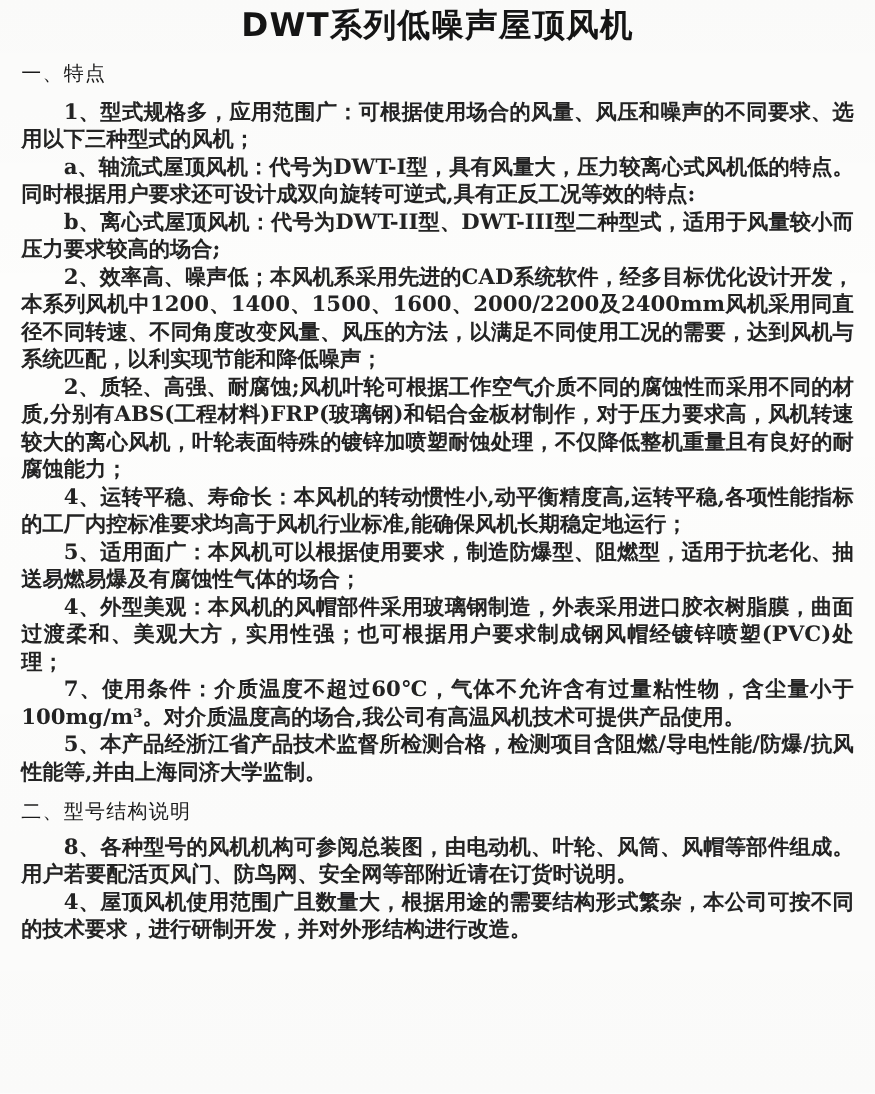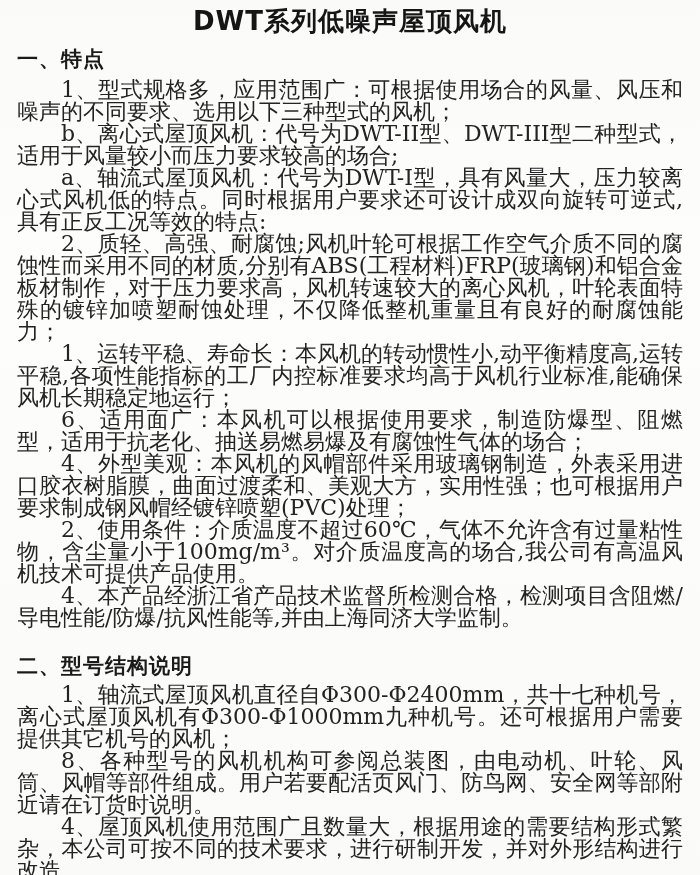--- a/index.html
+++ b/index.html
@@ -30,58 +30,59 @@
     font-family: "DejaVu Sans", sans-serif;
     font-weight: bold;
     font-size: 26px;
     line-height: 34px;
     letter-spacing: 1px;
     color: #151515;
   }
   .section-heading {
     margin: 0 0 7px 0;
     font-family: "DejaVu Sans", sans-serif;
-    font-weight: bold;
-    font-size: 21px;
+    font-weight: normal;
+    font-size: 16px;
     line-height: 26px;
     letter-spacing: 1px;
     color: #1a1a1a;
   }
   .section-heading.second {
-    margin-top: 24px;
+    margin-top: 7px;
     margin-bottom: 5px;
   }
   .doc-paragraph {
     margin: 0;
-    font-size: 22px;
+    font-size: 17px;
     line-height: 22px;
     text-align: justify;
     text-indent: 2em;
     color: #232323;
     letter-spacing: 0;
+    font-weight: bold;
   }
 </style>
 </head>
 <body>
 
 <div class="page">
 
   <h1 class="doc-title">DWT系列低噪声屋顶风机</h1>
 
   <h2 class="section-heading">一、特点</h2>
 
   <p class="doc-paragraph">1、型式规格多，应用范围广：可根据使用场合的风量、风压和噪声的不同要求、选用以下三种型式的风机；</p>
+  <p class="doc-paragraph">a、轴流式屋顶风机：代号为DWT-I型，具有风量大，压力较离心式风机低的特点。同时根据用户要求还可设计成双向旋转可逆式,具有正反工况等效的特点:</p>
   <p class="doc-paragraph">b、离心式屋顶风机：代号为DWT-II型、DWT-III型二种型式，适用于风量较小而压力要求较高的场合;</p>
-  <p class="doc-paragraph">a、轴流式屋顶风机：代号为DWT-I型，具有风量大，压力较离心式风机低的特点。同时根据用户要求还可设计成双向旋转可逆式,具有正反工况等效的特点:</p>
+  <p class="doc-paragraph">2、效率高、噪声低；本风机系采用先进的CAD系统软件，经多目标优化设计开发，本系列风机中1200、1400、1500、1600、2000/2200及2400mm风机采用同直径不同转速、不同角度改变风量、风压的方法，以满足不同使用工况的需要，达到风机与系统匹配，以利实现节能和降低噪声；</p>
   <p class="doc-paragraph">2、质轻、高强、耐腐蚀;风机叶轮可根据工作空气介质不同的腐蚀性而采用不同的材质,分别有ABS(工程材料)FRP(玻璃钢)和铝合金板材制作，对于压力要求高，风机转速较大的离心风机，叶轮表面特殊的镀锌加喷塑耐蚀处理，不仅降低整机重量且有良好的耐腐蚀能力；</p>
-  <p class="doc-paragraph">1、运转平稳、寿命长：本风机的转动惯性小,动平衡精度高,运转平稳,各项性能指标的工厂内控标准要求均高于风机行业标准,能确保风机长期稳定地运行；</p>
-  <p class="doc-paragraph">6、适用面广：本风机可以根据使用要求，制造防爆型、阻燃型，适用于抗老化、抽送易燃易爆及有腐蚀性气体的场合；</p>
+  <p class="doc-paragraph">4、运转平稳、寿命长：本风机的转动惯性小,动平衡精度高,运转平稳,各项性能指标的工厂内控标准要求均高于风机行业标准,能确保风机长期稳定地运行；</p>
+  <p class="doc-paragraph">5、适用面广：本风机可以根据使用要求，制造防爆型、阻燃型，适用于抗老化、抽送易燃易爆及有腐蚀性气体的场合；</p>
   <p class="doc-paragraph">4、外型美观：本风机的风帽部件采用玻璃钢制造，外表采用进口胶衣树脂膜，曲面过渡柔和、美观大方，实用性强；也可根据用户要求制成钢风帽经镀锌喷塑(PVC)处理；</p>
-  <p class="doc-paragraph">2、使用条件：介质温度不超过60℃，气体不允许含有过量粘性物，含尘量小于100mg/m³。对介质温度高的场合,我公司有高温风机技术可提供产品使用。</p>
-  <p class="doc-paragraph">4、本产品经浙江省产品技术监督所检测合格，检测项目含阻燃/导电性能/防爆/抗风性能等,并由上海同济大学监制。</p>
+  <p class="doc-paragraph">7、使用条件：介质温度不超过60℃，气体不允许含有过量粘性物，含尘量小于100mg/m³。对介质温度高的场合,我公司有高温风机技术可提供产品使用。</p>
+  <p class="doc-paragraph">5、本产品经浙江省产品技术监督所检测合格，检测项目含阻燃/导电性能/防爆/抗风性能等,并由上海同济大学监制。</p>
 
   <h2 class="section-heading second">二、型号结构说明</h2>
 
-  <p class="doc-paragraph">1、轴流式屋顶风机直径自Φ300-Φ2400mm，共十七种机号，离心式屋顶风机有Φ300-Φ1000mm九种机号。还可根据用户需要提供其它机号的风机；</p>
   <p class="doc-paragraph">8、各种型号的风机机构可参阅总装图，由电动机、叶轮、风筒、风帽等部件组成。用户若要配活页风门、防鸟网、安全网等部附近请在订货时说明。</p>
   <p class="doc-paragraph">4、屋顶风机使用范围广且数量大，根据用途的需要结构形式繁杂，本公司可按不同的技术要求，进行研制开发，并对外形结构进行改造。</p>
 
 </div>
 
 </body></html>

